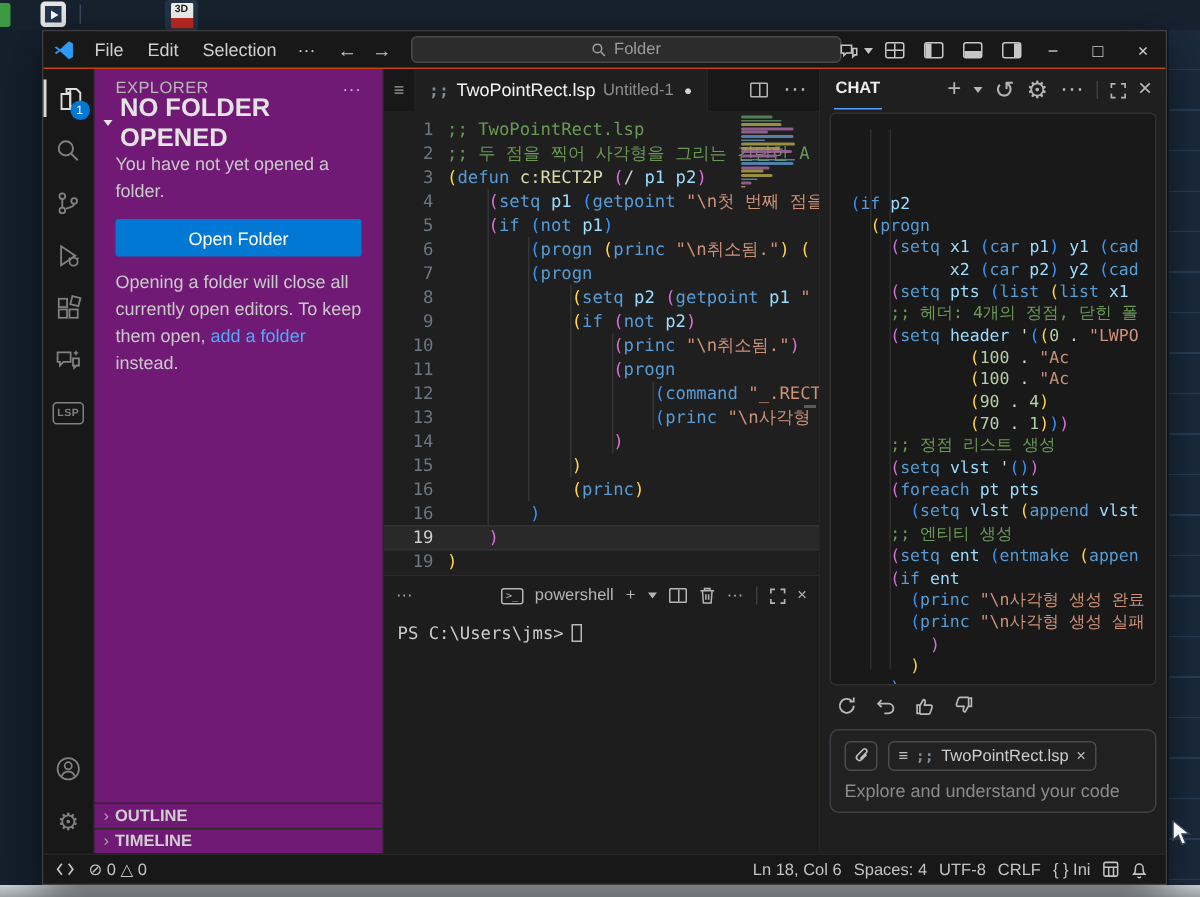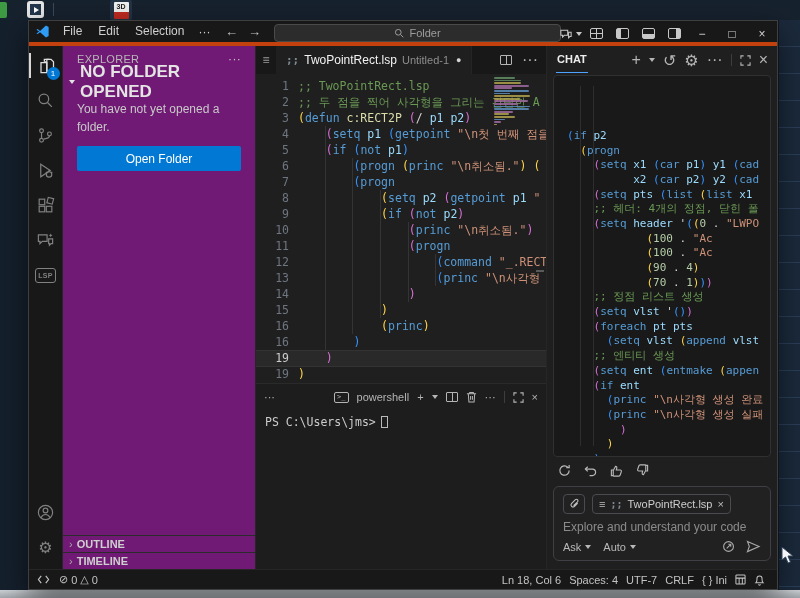--- a/index.html
+++ b/index.html
@@ -19,21 +19,21 @@
   .d-3d-top{flex:1;background:#f2f2f2;color:#1c1c1c;font-size:7px;font-weight:bold;text-align:center;line-height:10px}
   .d-3d-bot{height:7px;background:#c22a22}
   .right-strip{position:absolute;right:0;top:20px;width:22px;height:570px;background:#1b2a3c;border-left:1px solid #101a26;background-image:repeating-linear-gradient(to bottom,transparent 0,transparent 26px,#2b3f58 26px,#2b3f58 27px)}
   .bottom-strip{position:absolute;left:0;top:590px;width:800px;height:8px;background:linear-gradient(#cdd2d6,#9fa5ab)}
   .mouse-cursor{position:absolute;left:781px;top:547px;z-index:50}
 
   
   .vswin{position:absolute;left:28px;top:20px;width:750px;height:570px;background:#181818;border:1px solid #3f3f3f;box-shadow:0 10px 30px rgba(0,0,0,.55);display:flex;flex-direction:column}
 
   
-  .titlebar{height:25px;background:#181818;border-bottom:4px solid #c2410c;position:relative;display:flex;align-items:center;flex:none}
+  .titlebar{height:25px;background:#181818;border-bottom:1px solid #c2410c;position:relative;display:flex;align-items:center;flex:none}
   .vs-logo{width:26px;display:flex;justify-content:center}
   .menu-item{font-size:12px;color:#cfcfcf;padding:0 8px;line-height:25px;cursor:default}
   .menu-more{font-size:12px;color:#cfcfcf;padding:0 6px}
   .nav-arrows{position:absolute;left:196px;display:flex;gap:10px;color:#c3c3c3;font-size:13px}
   .searchbox{position:absolute;left:245px;top:3px;width:287px;height:18px;background:#2c2c2c;border:1px solid #4a4a4a;border-radius:4px;display:flex;align-items:center;justify-content:center;gap:5px;color:#9d9d9d;font-size:11px}
   .tb-right{position:absolute;right:0;top:0;height:25px;display:flex;align-items:center}
   .tb-ico{width:26px;height:25px;display:flex;align-items:center;justify-content:center;color:#c7c7c7}
   .layo{width:13px;height:11px;border:1px solid #c7c7c7;border-radius:2px;position:relative}
   .layo-grid:before{content:"";position:absolute;left:5px;top:0;bottom:0;width:1px;background:#c7c7c7}
   .layo-grid:after{content:"";position:absolute;left:0;right:0;top:4px;height:1px;background:#c7c7c7}
@@ -269,20 +269,21 @@
         <span>EXPLORER</span>
         <span class="more">···</span>
       </div>
       <div class="sb-section">
         <span class="chev"></span>
         <span>NO FOLDER OPENED</span>
       </div>
       <div class="sb-body">
         <div>You have not yet opened a folder.</div>
         <button class="open-folder">Open Folder</button>
+        <div><span>Opening a folder will close all currently open editors. To keep them open, </span><span class="sb-link">add a folder</span><span> instead.</span></div>
       </div>
       <div class="sb-foot">
         <div class="sb-row">
           <span class="gt">›</span>
           <span>OUTLINE</span>
         </div>
         <div class="sb-row">
           <span class="gt">›</span>
           <span>TIMELINE</span>
         </div>
@@ -431,57 +432,38 @@
               </svg>
           </span>
           <span class="ctx-chip">
             <span class="menu-g">≡</span>
             <span class="lsp-g">;;</span>
             <span>TwoPointRect.lsp</span>
             <span class="x">×</span>
           </span>
         </div>
         <div class="ci-placeholder">Explore and understand your code</div>
-        <div class="ci-row3">
-          <span class="mode-sel">
-              <span>Ask</span>
-              <span class="chev"></span>
-            </span>
-          <span class="mode-sel">
-              <span>Auto</span>
-              <span class="chev"></span>
-            </span>
-          <span class="ci-right">
-            <svg width="14" height="13" viewBox="0 0 15 14" fill="none" stroke="#a9a9a9" stroke-width="1.2">
-                <circle cx="7" cy="7" r="5.3"></circle>
-                <path d="M5 9 9.4 4.6M9.4 7.2V4.6H6.8"></path>
-              </svg>
-            <svg width="15" height="13" viewBox="0 0 16 14" fill="none" stroke="#a9a9a9" stroke-width="1.2">
-                <path d="M1.5 1.5 14 7 1.5 12.5 3.5 7z"></path>
-              </svg>
-          </span>
-        </div>
       </div>
     </div>
   </div>
 
   <div class="statusbar">
     <svg width="13" height="11" viewBox="0 0 14 12" fill="none" stroke="#c3c3c3" stroke-width="1.3">
         <path d="M4.5 2 1.5 6l3 4M9.5 2l3 4-3 4"></path>
       </svg>
     <span class="st-item">
       <span>⊘</span>
       <span>0</span>
       <span>△</span>
       <span>0</span>
     </span>
     <span class="st-right">
       <span class="st-item">Ln 18, Col 6</span>
       <span class="st-item">Spaces: 4</span>
-      <span class="st-item">UTF-7</span>
+      <span class="st-item">UTF-8</span>
       <span class="st-item">CRLF</span>
       <span class="st-item">
           <span>{ }</span>
           <span>Ini</span>
         </span>
       <span class="st-item">
         <svg width="11" height="11" viewBox="0 0 12 12" fill="none" stroke="#c3c3c3" stroke-width="1.1">
             <rect x="1" y="1" width="10" height="10" rx="1"></rect>
             <path d="M1 4.5h10M4.5 4.5V11M8 4.5V11"></path>
           </svg>

